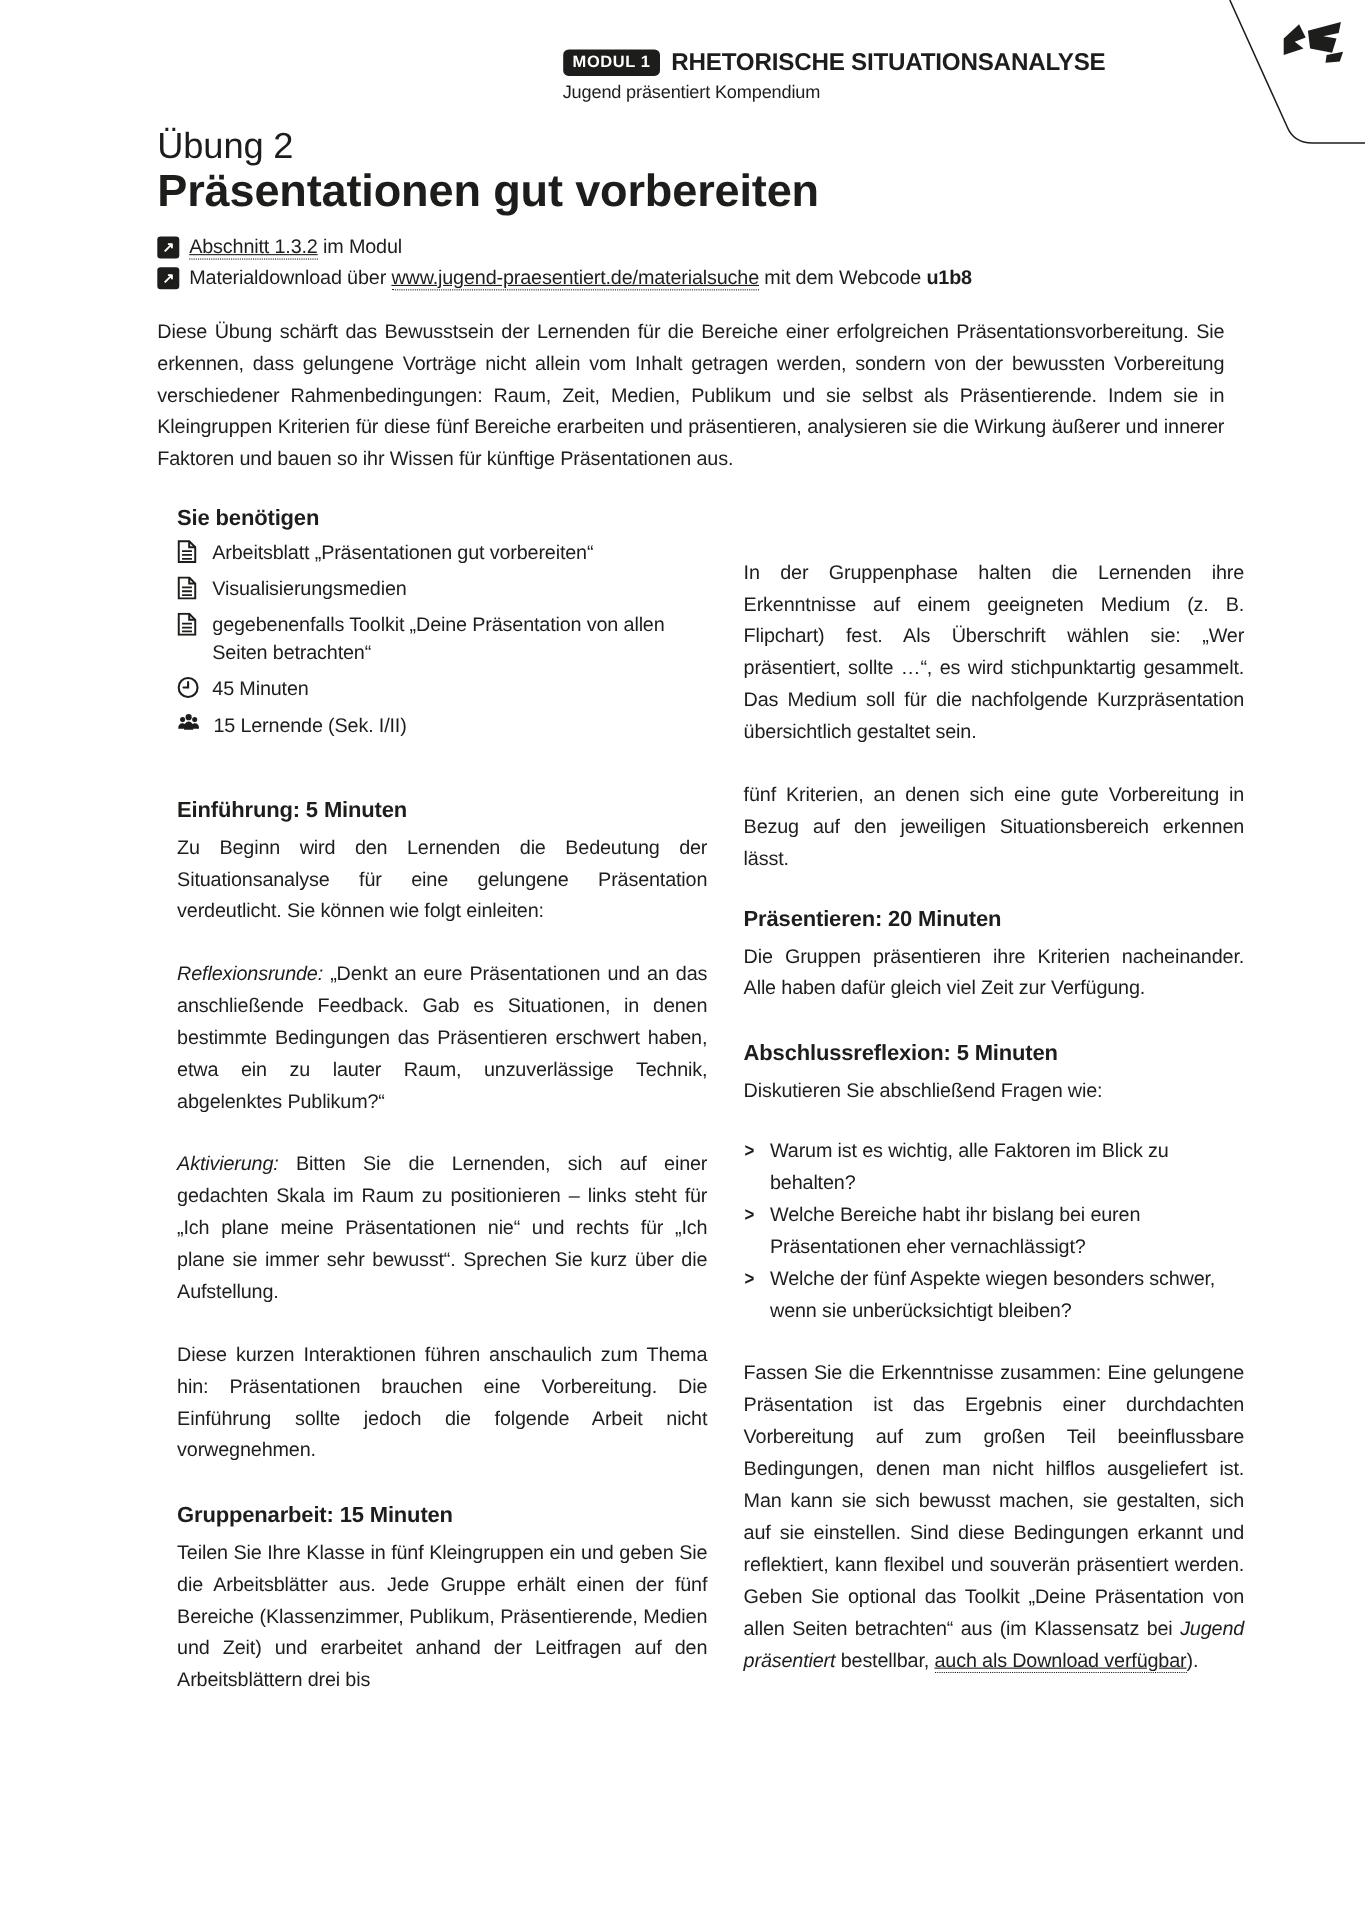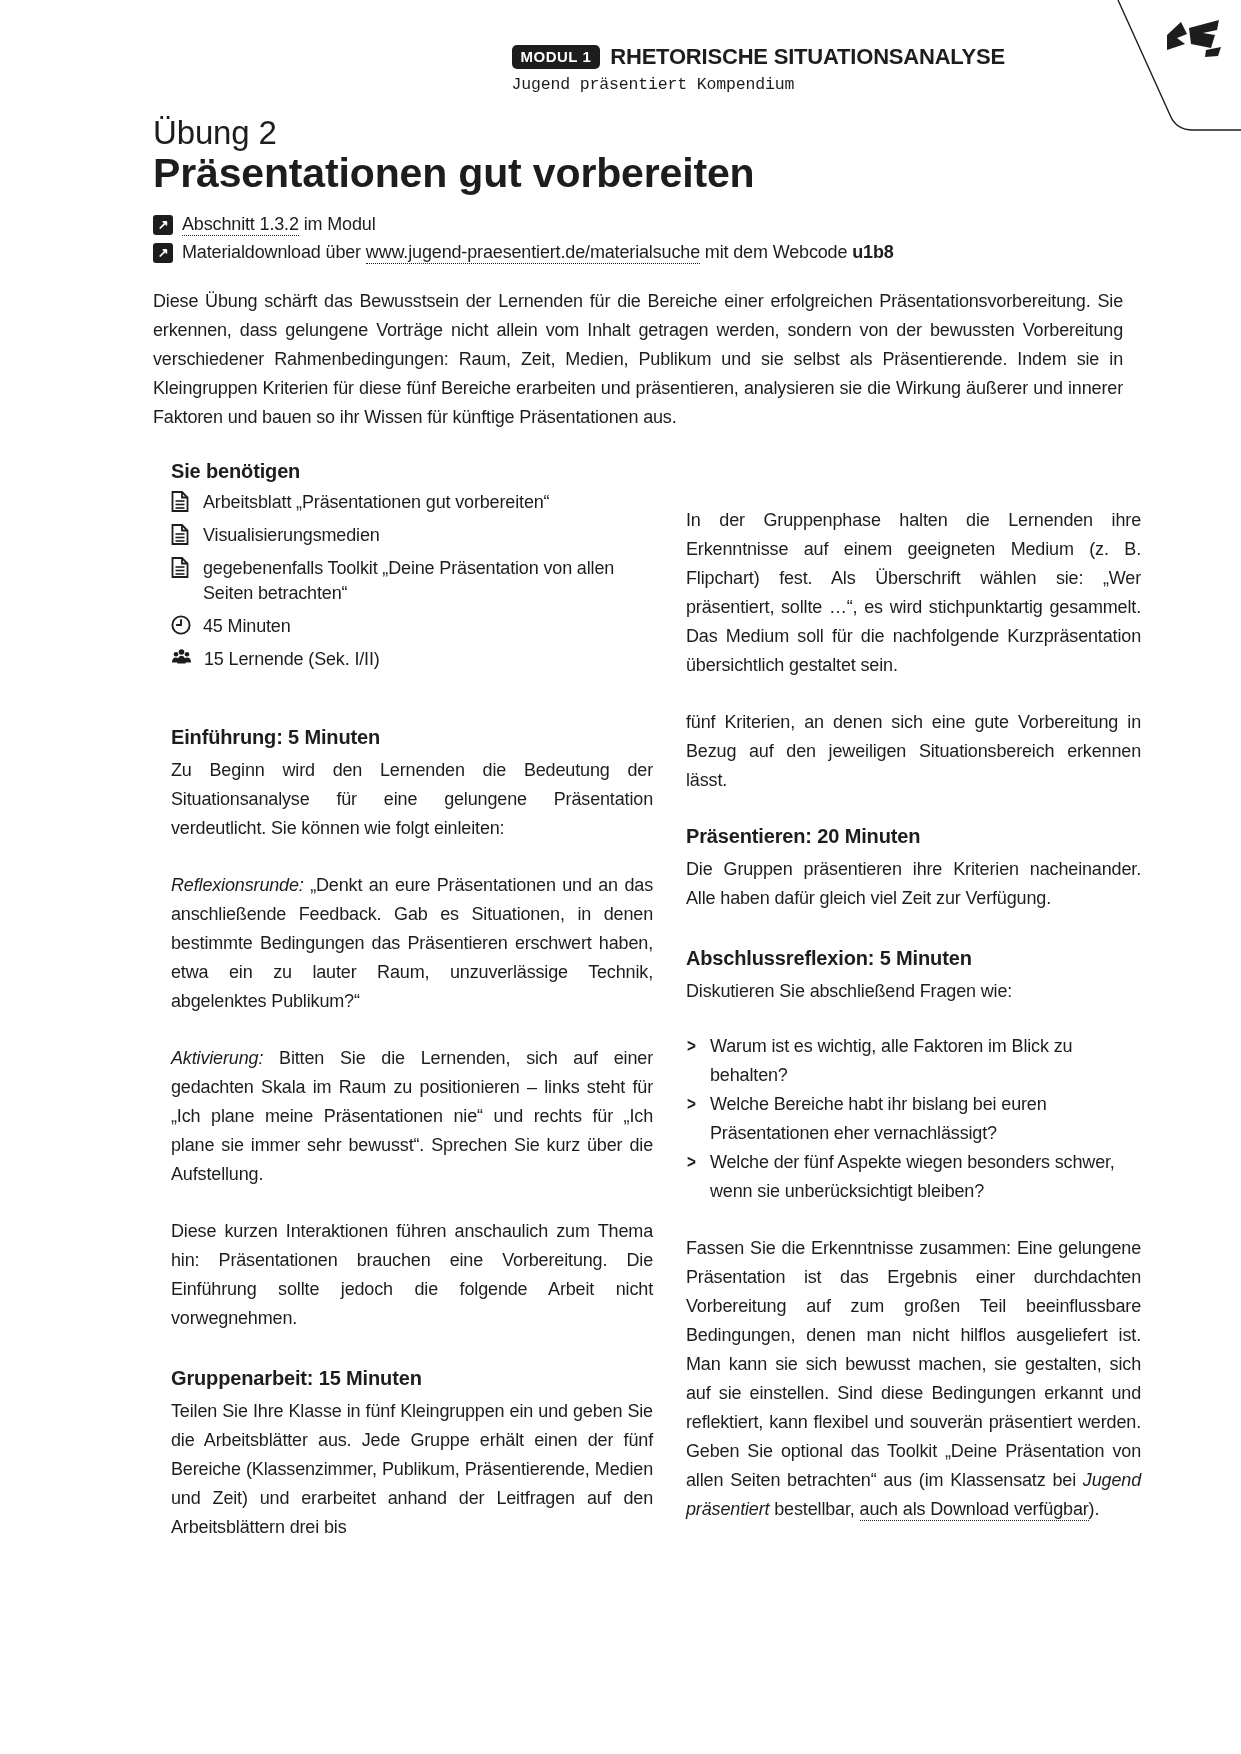--- a/index.html
+++ b/index.html
@@ -12,35 +12,35 @@
 
   
   .corner-art { position:absolute; top:0; right:0; width:260px; height:150px; }
   .header { position:absolute; top:44px; right:236px; text-align:left; }
   .header-row { display:flex; align-items:center; justify-content:flex-end; gap:10px; }
   .badge {
     background:#1d1d1b; color:#fff; font-weight:700; font-size:15px;
     padding:3px 9px 4px; border-radius:5px; letter-spacing:0.5px; white-space:nowrap;
   }
   .header-title { font-weight:700; font-size:22px; letter-spacing:-0.2px; white-space:nowrap; }
-  .header-sub { font-size:16.5px; margin-top:5px; color:#1d1d1b;font-family:Liberation Mono, monospace; }
+  .header-sub { font-size:16.5px; margin-top:5px; color:#1d1d1b; }
 
   
-  .main { position:absolute; left:153px; top:112px; width:970px; }
+  .main { position:absolute; left:143px; top:112px; width:970px; }
   .title-line1 { font-size:33px; font-weight:400; line-height:41px; }
   .title-line2 { font-size:41px; font-weight:700; line-height:41px; }
 
   .links { margin-top:20px; }
   .link-row { display:flex; align-items:center; gap:9px; margin-bottom:7px; font-size:18px; }
   .link-icon {
     width:20px; height:20px; background:#1d1d1b; color:#fff; border-radius:3px;
     display:inline-flex; align-items:center; justify-content:center;
     font-size:13px; font-weight:700; flex:0 0 auto;
   }
-  .dotted { border-bottom:1.5px dotted #1d1d1b; padding-bottom:1px; cursor:pointer; }
+  .dotted { border-bottom:1.5px dotted #1d1d1b; padding-bottom:1px; cursor:pointer;text-decoration:underline; }
   .bold { font-weight:700; }
   .italic { font-style:italic; }
 
   .intro {
     margin-top:24px; font-size:18px; line-height:29px; text-align:justify;
   }
 
   .columns {
     margin-top:26px; display:grid; grid-template-columns:482px 455px; column-gap:33px;margin-left:18px;
   }

